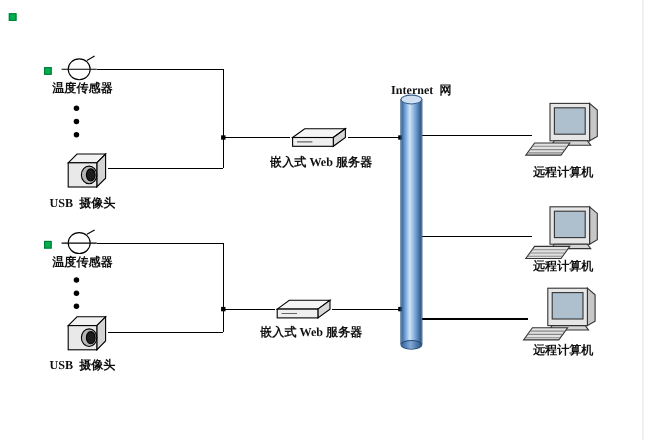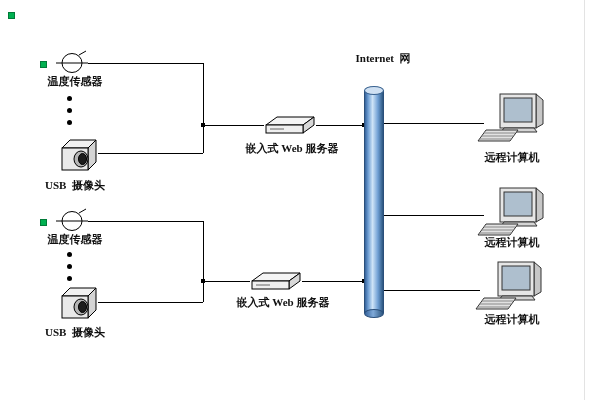--- a/index.html
+++ b/index.html
@@ -125,21 +125,21 @@
   <div class="label" style="left:28px;top:326px;width:94px">USB  摄像头</div>
 
   <svg class="icon" style="left:250px;top:268px" width="52" height="26" viewBox="0 0 52 26">
     <polygon points="2,13 13,5 50,5 39,13" fill="#f5f5f5" stroke="#000"></polygon>
     <polygon points="39,13 50,5 50,13 39,21" fill="#d8d8d8" stroke="#000"></polygon>
     <rect x="2" y="13" width="37" height="8" fill="#efefef" stroke="#000"></rect>
     <line x1="6" y1="17" x2="20" y2="17" stroke="#666"></line>
   </svg>
   <div class="label" style="left:221px;top:296px;width:124px">嵌入式 Web 服务器</div>
 
-  <div class="label" style="left:335px;top:52px;width:96px">Internet  网</div>
+  <div class="label" style="left:335px;top:76px;width:96px">Internet  网</div>
   <div class="pipe">
     <div class="pipe-body"></div>
     <div class="pipe-top"></div>
     <div class="pipe-bottom"></div>
   </div>
 
   <svg class="icon" style="left:476px;top:88px" width="70" height="56" viewBox="0 0 70 56">
     <polygon points="60,6 67,12 67,36 60,40" fill="#c7c7c7" stroke="#333"></polygon>
     <rect x="24" y="6" width="36" height="34" fill="#e6e6e6" stroke="#333"></rect>
     <rect x="28" y="10" width="28" height="24" fill="#aebfce" stroke="#333"></rect>

